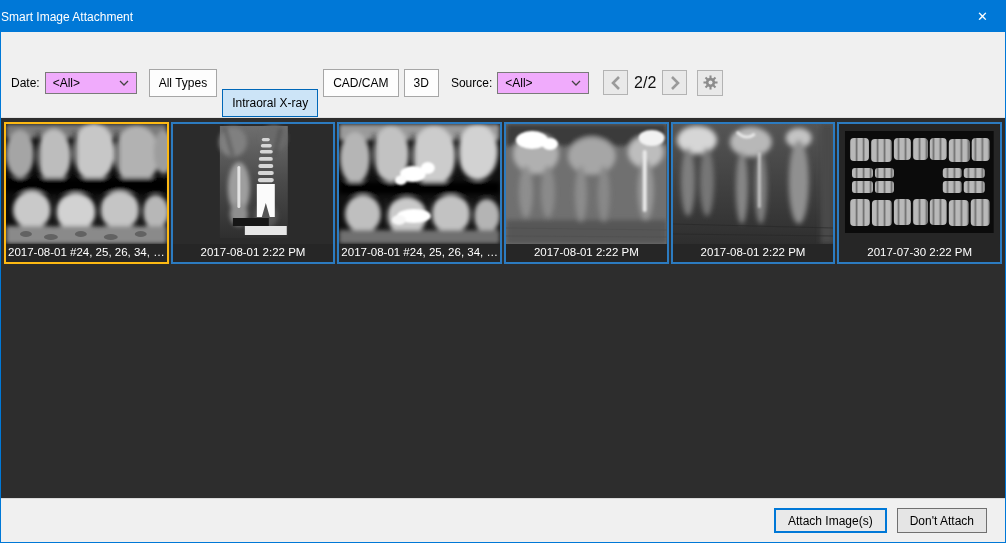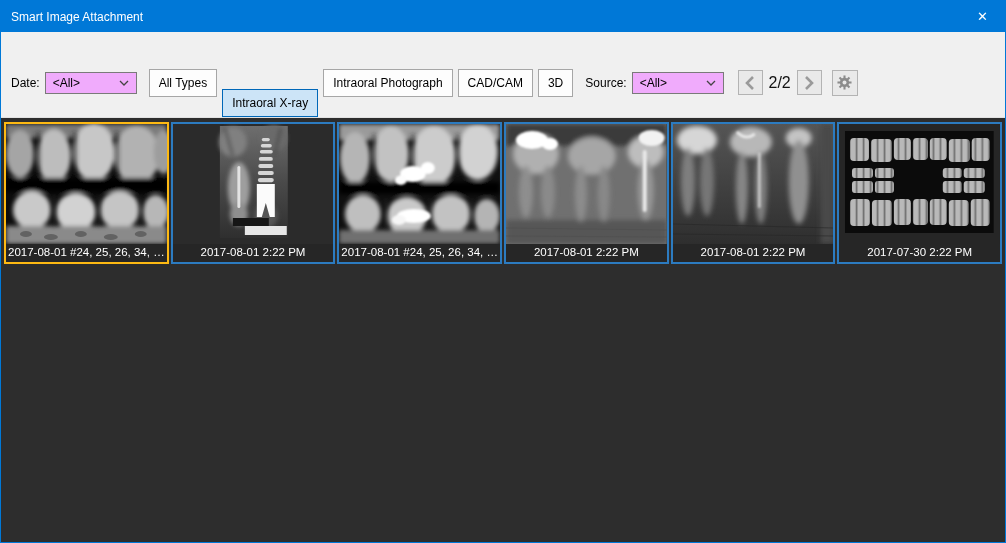--- a/index.html
+++ b/index.html
@@ -4,21 +4,21 @@
 <style>
   * { box-sizing: border-box; margin: 0; padding: 0; }
   html,body { width:1006px; height:543px; background:#555; }
   body { font-family:"Liberation Sans", sans-serif; }
   .window {
     width:1006px; height:543px; border:1px solid #0078d7;
     display:flex; flex-direction:column; background:#2d2d2d; overflow:hidden;
   }
   
   .titlebar { flex:0 0 31px; background:#0078d7; display:flex; align-items:center; }
-  .titlebar .title { flex:1; color:#fff; font-size:12px; padding-left:10px; }
+  .titlebar .title { flex:1; color:#fff; font-size:12px; }
   .close-btn { width:45px; height:31px; color:#fff; font-size:13px; display:flex;
     align-items:center; justify-content:center; cursor:default; }
   
   .toolbar { flex:0 0 33px; background:#f0f0f0; display:flex; align-items:center;
     padding:16px 8px 0 10px; font-size:12px; color:#000; border-bottom:1px solid #e2e2e2; }
   .tb-label { white-space:nowrap; }
   .dropdown { width:92px; height:22px; background:#f0abfc; border:1px solid #7a7a7a;
     display:flex; align-items:center; justify-content:space-between; padding:0 7px;
     margin-left:5px; font-size:12px; }
   .tb-btn { height:28px; margin-left:5px; padding:0 9px; background:#fdfdfd;
@@ -65,21 +65,20 @@
     <span class="tb-label">Date:</span>
     <div class="dropdown">
       <span>&lt;All&gt;</span>
       <svg width="10" height="6" viewBox="0 0 10 6">
           <path d="M1 1 L5 5 L9 1" stroke="#444" stroke-width="1.3" fill="none"></path>
         </svg>
     </div>
 
     <button class="tb-btn" style="margin-left:12px">All Types</button>
     <button class="tb-btn selected">Intraoral X-ray</button>
-    <button class="tb-btn">Intraoral Photograph</button>
     <button class="tb-btn">CAD/CAM</button>
     <button class="tb-btn">3D</button>
 
     <span class="tb-label" style="margin-left:12px">Source:</span>
     <div class="dropdown">
       <span>&lt;All&gt;</span>
       <svg width="10" height="6" viewBox="0 0 10 6">
           <path d="M1 1 L5 5 L9 1" stroke="#444" stroke-width="1.3" fill="none"></path>
         </svg>
     </div>
@@ -372,14 +371,18 @@
               <rect x="132" y="75" width="19" height="27" rx="4"></rect>
             </g>
           </svg>
         </div>
         <div class="tile-caption">2017-07-30 2:22 PM</div>
       </div>
 
     </div>
   </div>
 
+  <div class="footer">
+    <button class="btn default">Attach Image(s)</button>
+    <button class="btn">Don't Attach</button>
+  </div>
 
 </div>
 
 </body></html>

